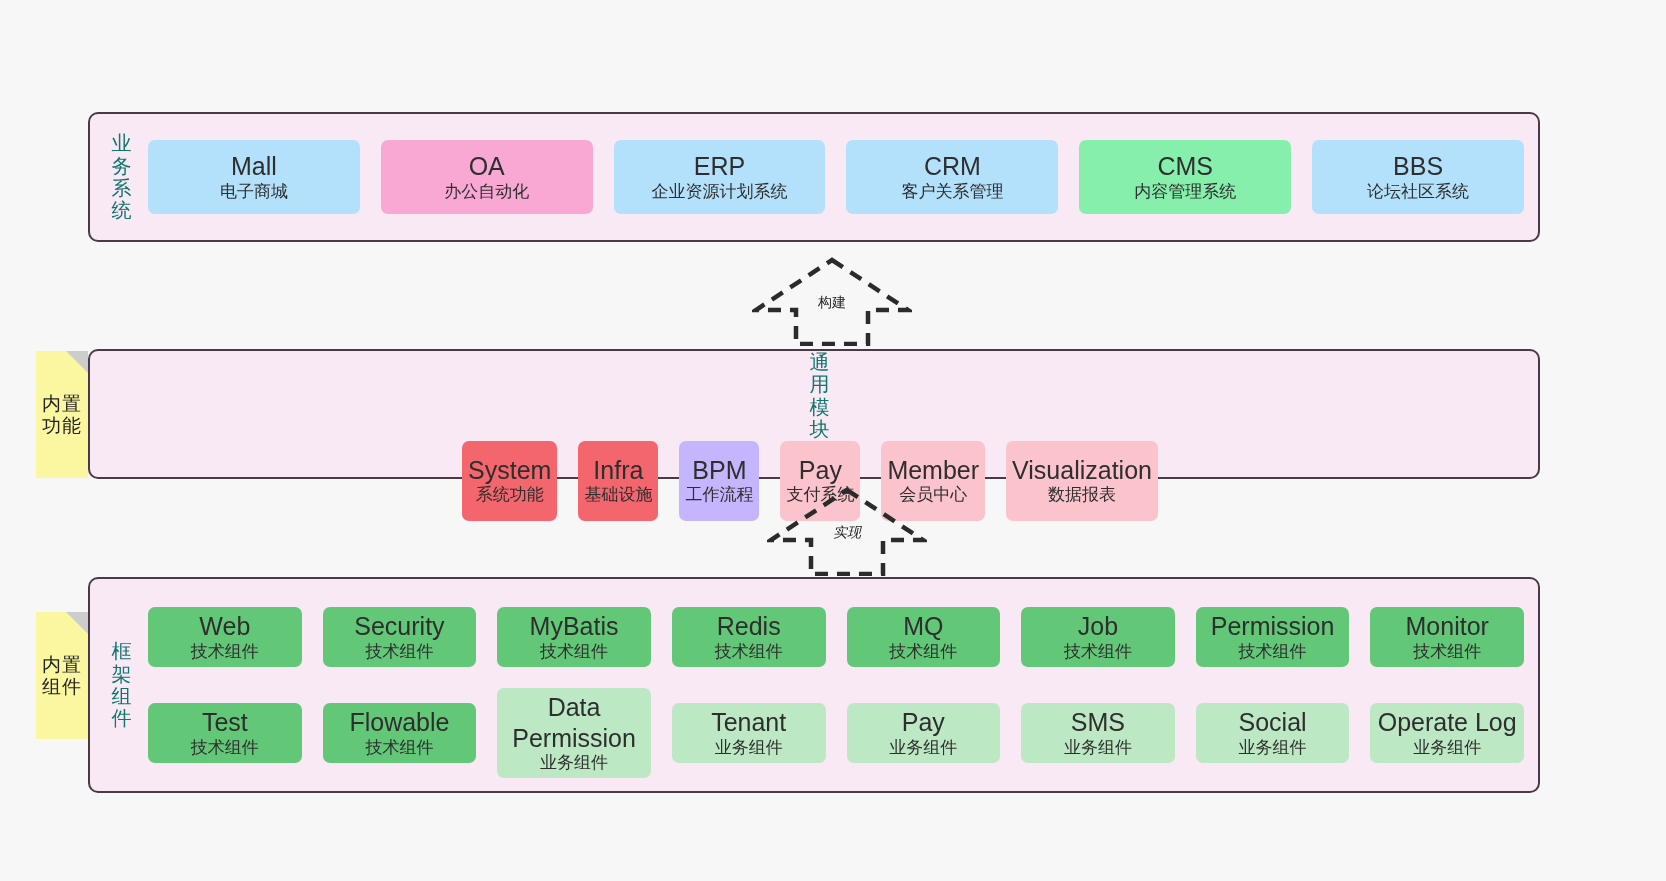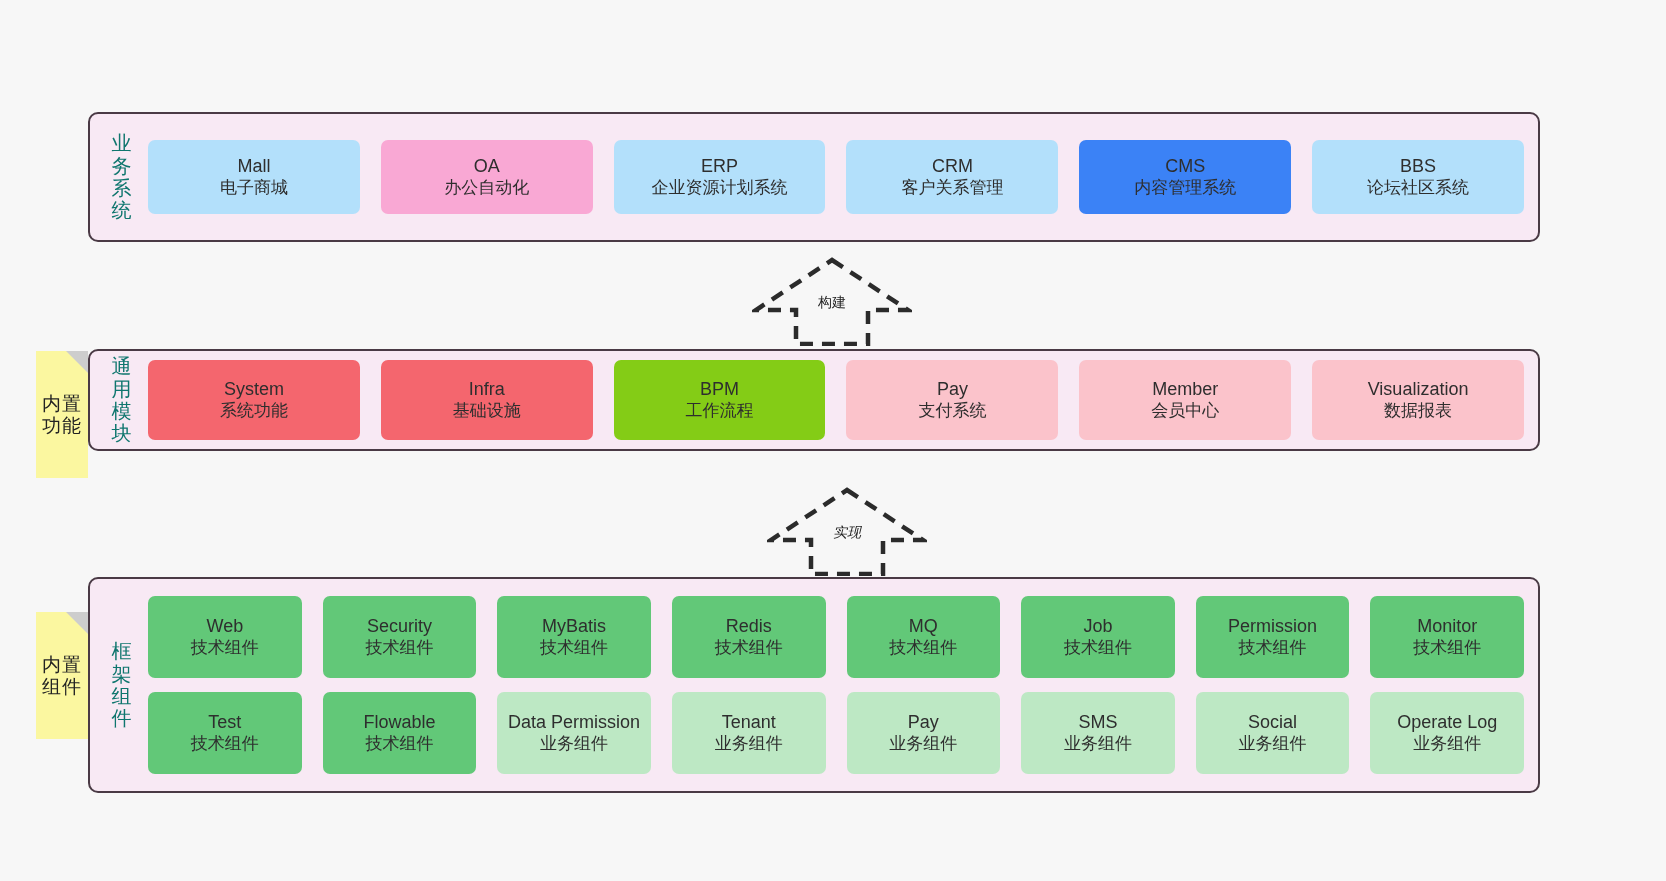--- a/index.html
+++ b/index.html
@@ -50,30 +50,30 @@
     border-radius: 7px;
     display: flex;
     flex-direction: column;
     align-items: center;
     justify-content: center;
     text-align: center;
     color: #2e2e2e;
     line-height: 1.22;
     padding: 4px 6px;
   }
-  .cell .t1 { font-size: 18px; }
+  .cell .t1 { font-size: 25px; }
   .cell .t2 { font-size: 17px; }
 
   
   #band-business { left: 88px; top: 112px; width: 1452px; height: 130px; }
   #band-business .row { height: 74px; }
-  #band-modules  { left: 88px; top: 349px; width: 1452px; height: 102px; }
+  #band-modules  { left: 88px; top: 349px; width: 1452px; height: 130px; flex-direction: column; }
   #band-modules .row { height: 80px; }
   #band-framework{ left: 88px; top: 577px; width: 1452px; height: 216px; }
-  #band-framework .row { height: 82px; }
+  #band-framework .row { height: 82px; align-items: center; }
 
   
   .sticky {
     position: absolute;
     width: 52px;
     background: #fbf7a0;
     font-size: 19px;
     color: #222;
     text-align: center;
     line-height: 1.14;
@@ -127,21 +127,21 @@
           <div class="t2">办公自动化</div>
         </div>
         <div class="cell" style="background:#b3e0fb">
           <div class="t1">ERP</div>
           <div class="t2">企业资源计划系统</div>
         </div>
         <div class="cell" style="background:#b3e0fb">
           <div class="t1">CRM</div>
           <div class="t2">客户关系管理</div>
         </div>
-        <div class="cell" style="background:#3b82f6">
+        <div class="cell" style="background:#86efac">
           <div class="t1">CMS</div>
           <div class="t2">内容管理系统</div>
         </div>
         <div class="cell" style="background:#b3e0fb">
           <div class="t1">BBS</div>
           <div class="t2">论坛社区系统</div>
         </div>
       </div>
     </div>
   </div>
@@ -162,21 +162,21 @@
     <div class="band-body">
       <div class="row">
         <div class="cell" style="background:#f4666e">
           <div class="t1">System</div>
           <div class="t2">系统功能</div>
         </div>
         <div class="cell" style="background:#f4666e">
           <div class="t1">Infra</div>
           <div class="t2">基础设施</div>
         </div>
-        <div class="cell" style="background:#84cc16">
+        <div class="cell" style="background:#c4b5fd">
           <div class="t1">BPM</div>
           <div class="t2">工作流程</div>
         </div>
         <div class="cell" style="background:#fbc3cb">
           <div class="t1">Pay</div>
           <div class="t2">支付系统</div>
         </div>
         <div class="cell" style="background:#fbc3cb">
           <div class="t1">Member</div>
           <div class="t2">会员中心</div>

